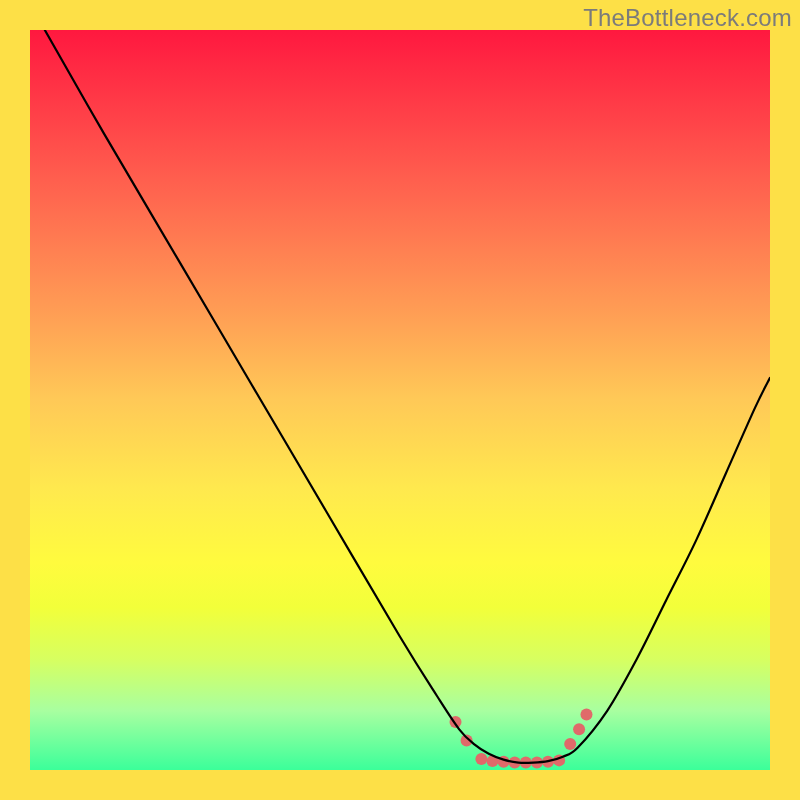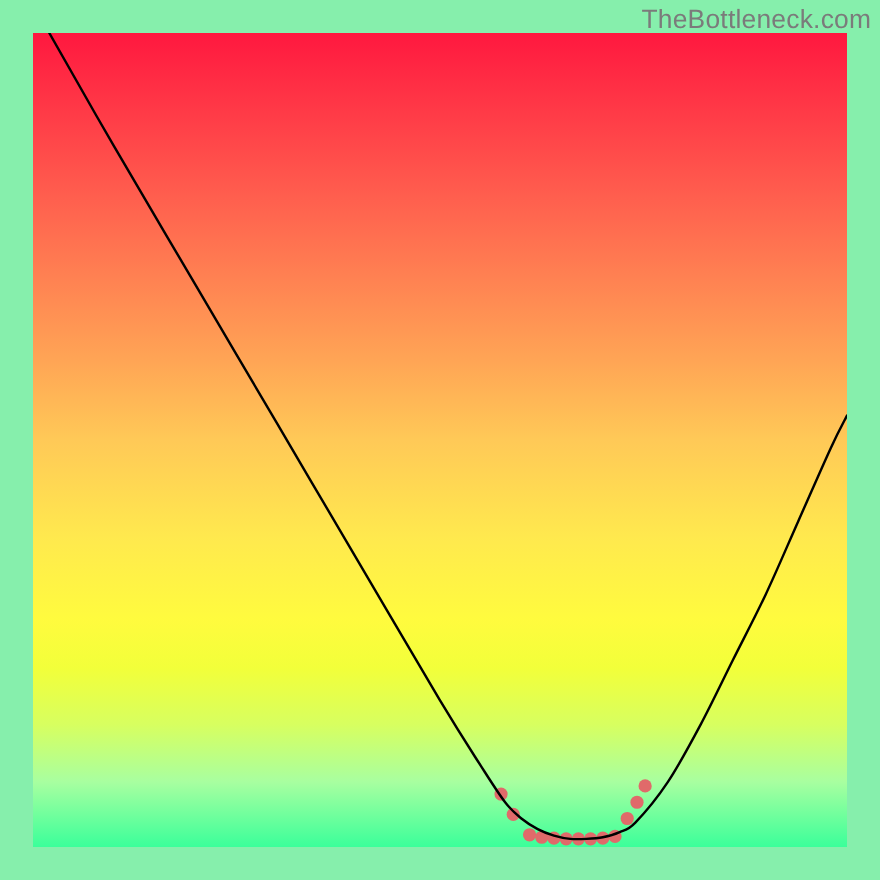--- a/index.html
+++ b/index.html
@@ -8,21 +8,21 @@
     width: 800px;
     height: 800px;
     background: #000;
     overflow: hidden;
     font-family: Arial, Helvetica, sans-serif;
   }
   .frame {
     position: relative;
     width: 800px;
     height: 800px;
-    background: #86efac;
+    background: #fde047;
   }
   .plot {
     position: absolute;
     left: 30px;
     top: 30px;
     width: 740px;
     height: 740px;
     background: linear-gradient(to bottom,
       #ff183f 0%,
       #ff3b47 10%,

